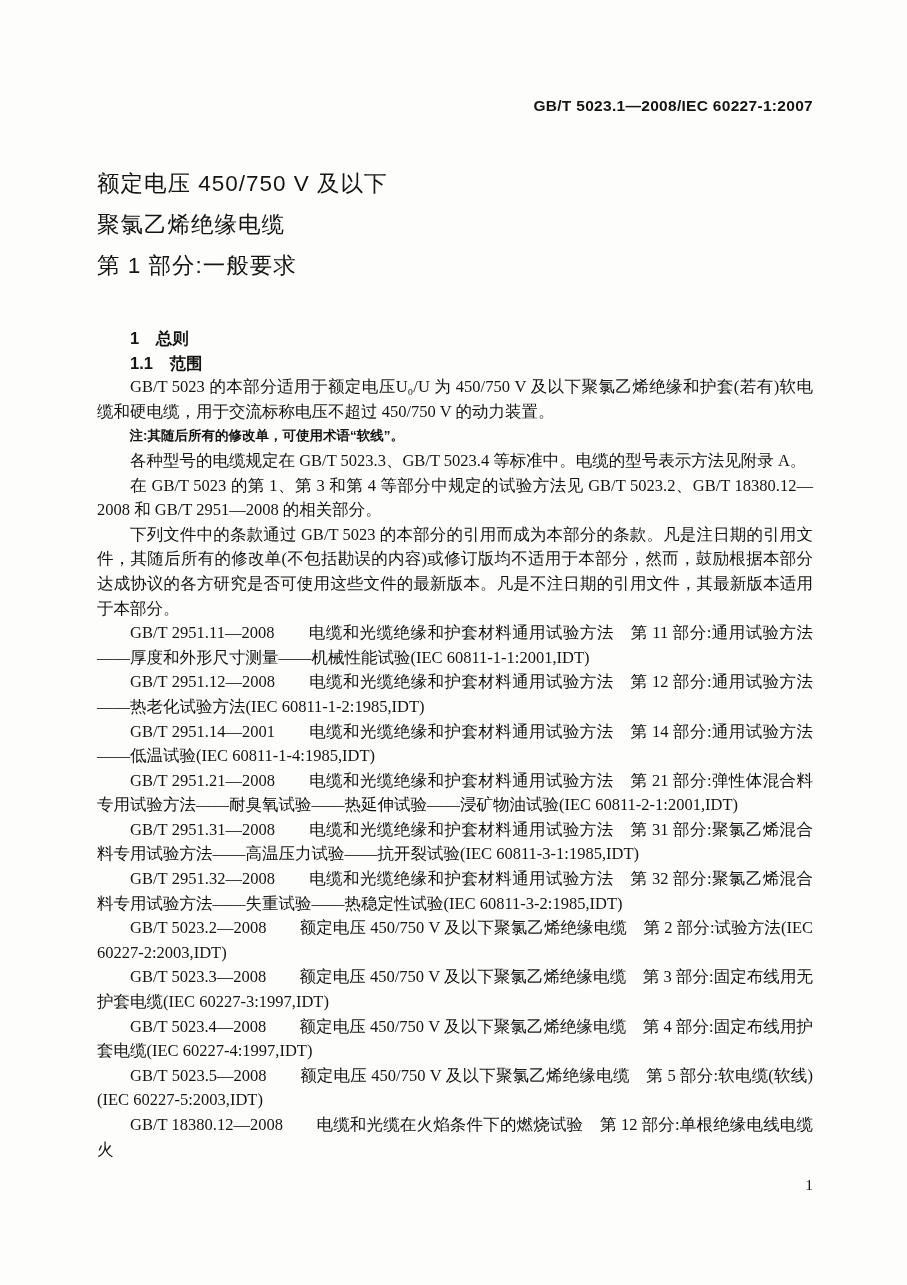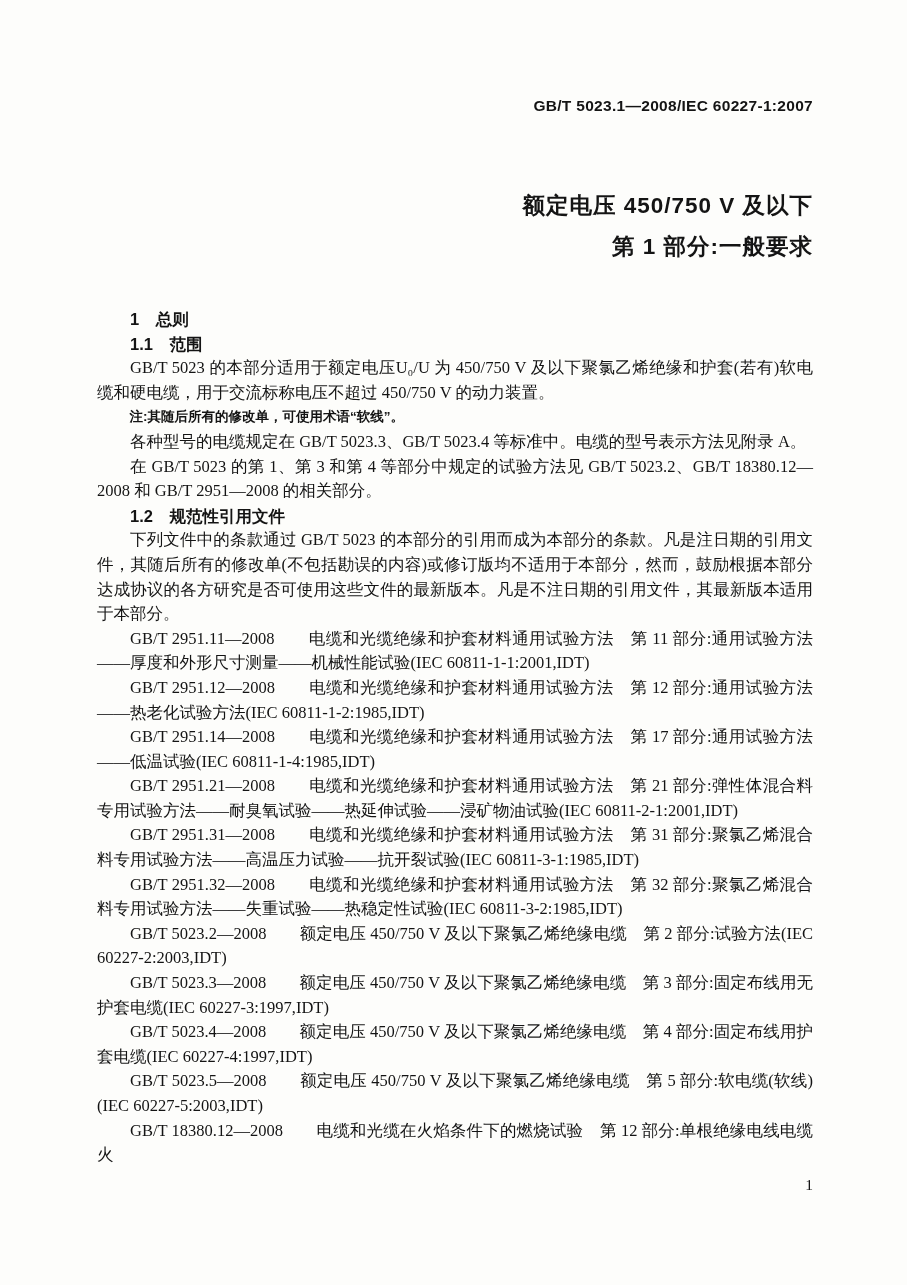--- a/index.html
+++ b/index.html
@@ -20,24 +20,24 @@
   }
   .doc-code{
     padding-top:97px;
     text-align:right;
     font-family:"Liberation Sans","DejaVu Sans",sans-serif;
     font-weight:700;
     font-size:15.5px;
     letter-spacing:.3px;
   }
   .doc-title{
-    margin-top:70px;
-    text-align:right;
+    margin-top:48px;
+    text-align:left;
     font-family:"Liberation Sans","DejaVu Sans",sans-serif;
-    font-weight:700;
+    font-weight:400;
     font-size:22.5px;
     line-height:41px;
     letter-spacing:1px;
   }
   .body-text{
     margin-top:40px;
     font-size:16.5px;
     line-height:24.6px;
     text-align:justify;
   }
@@ -74,41 +74,41 @@
 </head>
 <body>
 
 <div class="page">
   <div class="content">
 
     <div class="doc-code">GB/T 5023.1—2008/IEC 60227-1:2007</div>
 
     <div class="doc-title">
       <div>额定电压 450/750 V 及以下</div>
+      <div>聚氯乙烯绝缘电缆</div>
       <div>第 1 部分:一般要求</div>
     </div>
 
     <div class="body-text">
       <p class="h-sec">1　总则</p>
       <p class="h-sec h-gap-top">1.1　范围</p>
 
       <p><span>GB/T 5023 的本部分适用于额定电压</span><span class="math">U₀/U</span><span> 为 450/750 V 及以下聚氯乙烯绝缘和护套(若有)软电缆和硬电缆，用于交流标称电压不超过 450/750 V 的动力装置。</span></p>
 
       <p class="note-line">注:其随后所有的修改单，可使用术语“软线”。</p>
 
       <p>各种型号的电缆规定在 GB/T 5023.3、GB/T 5023.4 等标准中。电缆的型号表示方法见附录 A。</p>
       <p>在 GB/T 5023 的第 1、第 3 和第 4 等部分中规定的试验方法见 GB/T 5023.2、GB/T 18380.12—2008 和 GB/T 2951—2008 的相关部分。</p>
 
-      <p class="h-sec h-gap-top">1.2　规范性引用文件</p>
 
       <p>下列文件中的条款通过 GB/T 5023 的本部分的引用而成为本部分的条款。凡是注日期的引用文件，其随后所有的修改单(不包括勘误的内容)或修订版均不适用于本部分，然而，鼓励根据本部分达成协议的各方研究是否可使用这些文件的最新版本。凡是不注日期的引用文件，其最新版本适用于本部分。</p>
 
       <p>GB/T 2951.11—2008　　电缆和光缆绝缘和护套材料通用试验方法　第 11 部分:通用试验方法——厚度和外形尺寸测量——机械性能试验(IEC 60811-1-1:2001,IDT)</p>
       <p>GB/T 2951.12—2008　　电缆和光缆绝缘和护套材料通用试验方法　第 12 部分:通用试验方法——热老化试验方法(IEC 60811-1-2:1985,IDT)</p>
-      <p>GB/T 2951.14—2008　　电缆和光缆绝缘和护套材料通用试验方法　第 17 部分:通用试验方法——低温试验(IEC 60811-1-4:1985,IDT)</p>
+      <p>GB/T 2951.14—2001　　电缆和光缆绝缘和护套材料通用试验方法　第 14 部分:通用试验方法——低温试验(IEC 60811-1-4:1985,IDT)</p>
       <p>GB/T 2951.21—2008　　电缆和光缆绝缘和护套材料通用试验方法　第 21 部分:弹性体混合料专用试验方法——耐臭氧试验——热延伸试验——浸矿物油试验(IEC 60811-2-1:2001,IDT)</p>
       <p>GB/T 2951.31—2008　　电缆和光缆绝缘和护套材料通用试验方法　第 31 部分:聚氯乙烯混合料专用试验方法——高温压力试验——抗开裂试验(IEC 60811-3-1:1985,IDT)</p>
       <p>GB/T 2951.32—2008　　电缆和光缆绝缘和护套材料通用试验方法　第 32 部分:聚氯乙烯混合料专用试验方法——失重试验——热稳定性试验(IEC 60811-3-2:1985,IDT)</p>
       <p>GB/T 5023.2—2008　　额定电压 450/750 V 及以下聚氯乙烯绝缘电缆　第 2 部分:试验方法(IEC 60227-2:2003,IDT)</p>
       <p>GB/T 5023.3—2008　　额定电压 450/750 V 及以下聚氯乙烯绝缘电缆　第 3 部分:固定布线用无护套电缆(IEC 60227-3:1997,IDT)</p>
       <p>GB/T 5023.4—2008　　额定电压 450/750 V 及以下聚氯乙烯绝缘电缆　第 4 部分:固定布线用护套电缆(IEC 60227-4:1997,IDT)</p>
       <p>GB/T 5023.5—2008　　额定电压 450/750 V 及以下聚氯乙烯绝缘电缆　第 5 部分:软电缆(软线)(IEC 60227-5:2003,IDT)</p>
       <p>GB/T 18380.12—2008　　电缆和光缆在火焰条件下的燃烧试验　第 12 部分:单根绝缘电线电缆火</p>
     </div>
   </div>

